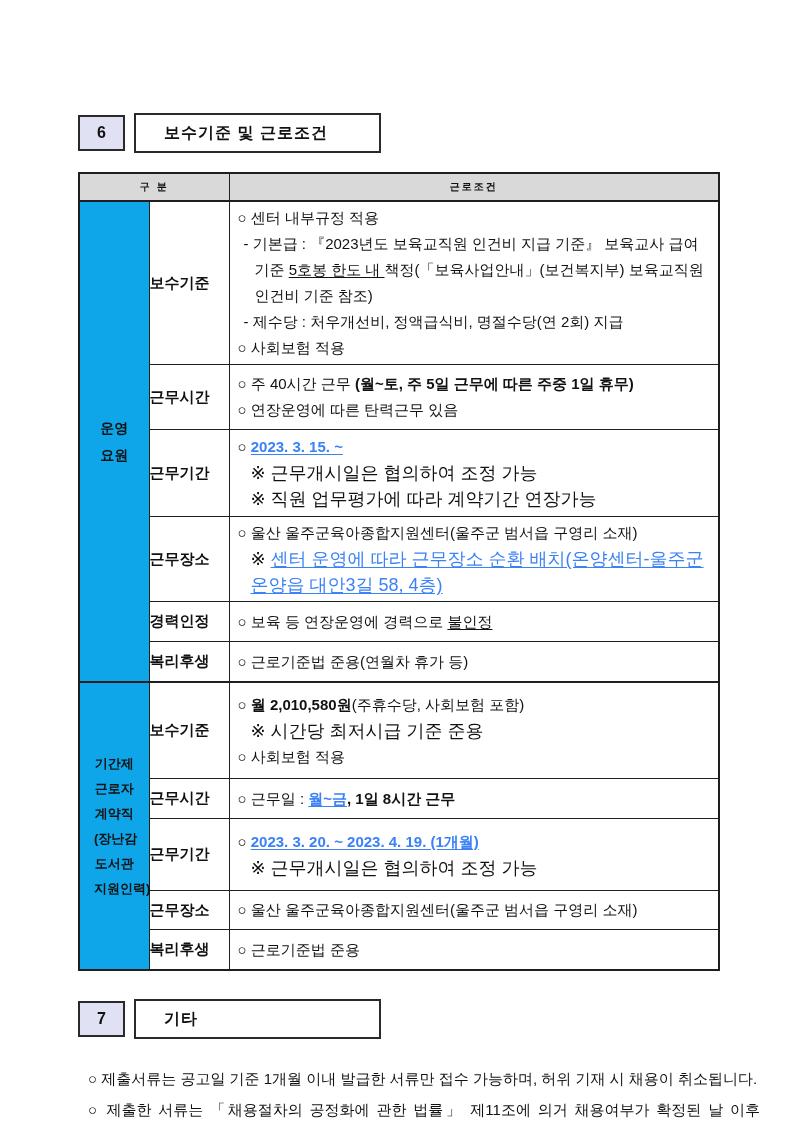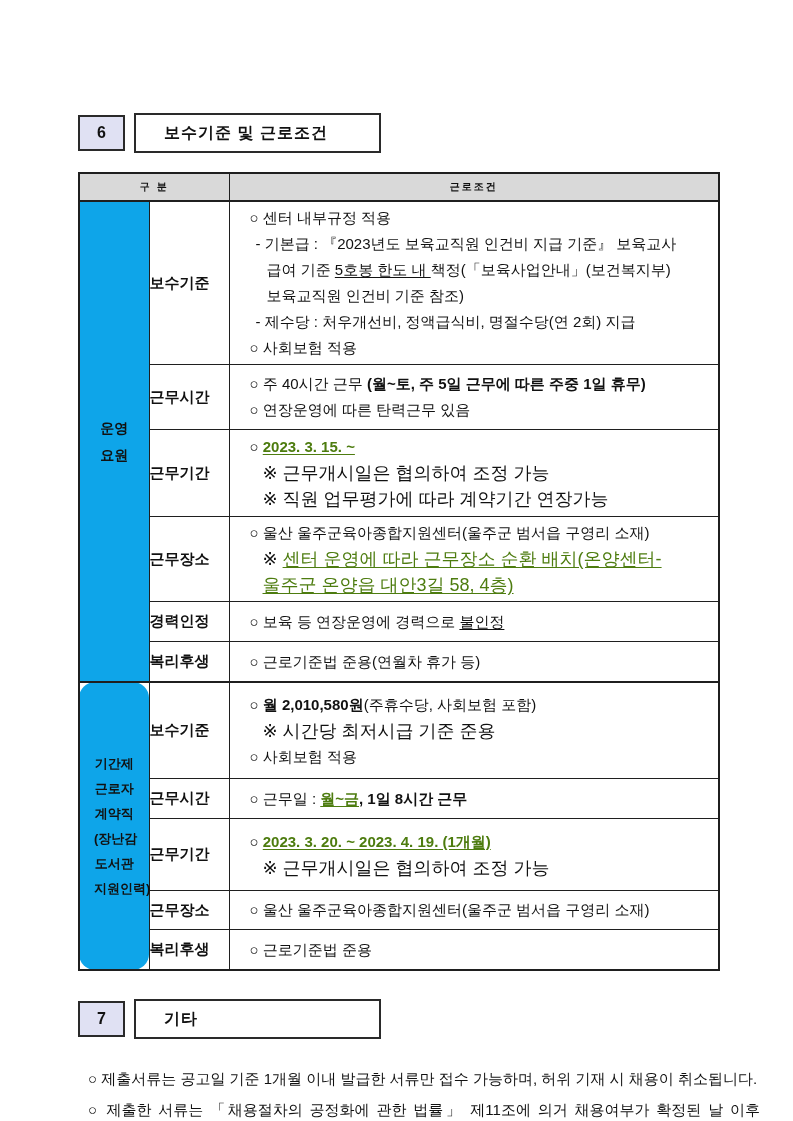--- a/index.html
+++ b/index.html
@@ -56,40 +56,40 @@
     background: #0ea5e9;
     font-weight: bold;
     text-align: center;
     vertical-align: middle;
     white-space: pre-line;
     line-height: 27px;
     font-size: 14px;
     padding: 14px;
     word-break: keep-all;
   }
-  .group-cell-sm { font-size: 13px; line-height: 25px; border-radius: 16px; }
+  .group-cell-sm { font-size: 13px; line-height: 25px; }
   .label-cell {
     font-weight: bold;
     text-align: left;
     vertical-align: middle;
     font-size: 15px;
     background: #fff;
   }
   .content-cell {
-    padding: 3px 20px;
+    padding: 3px 8px;
     vertical-align: middle;
     background: #fff;
   }
   .line { line-height: 26px; word-break: keep-all; }
   .ln-o    { padding-left: 20px; text-indent: -20px; }
   .ln-dash { padding-left: 17px; text-indent: -11px; }
   .ln-sub  { padding-left: 13px; font-size: 18px; }
   .seg-b { font-weight: bold; }
   .seg-u { text-decoration: underline; text-underline-offset: 2px; }
-  .seg-blue { color: #4d7c0f; }
+  .seg-blue { color: #3b82f6; }
   tr.group-start td { border-top: 2px solid #1f1f1f; }
   .h128{height:128px} .h58{height:58px} .h80{height:80px} .h64{height:64px}
   .h33{height:33px} .h89{height:89px} .h65{height:65px} .h32{height:32px}
 
   
   .notes { margin: 24px 0 0 10px; width: 672px; }
   .notes .line {
     line-height: 31px;
     font-size: 15px;
     text-align: justify;

